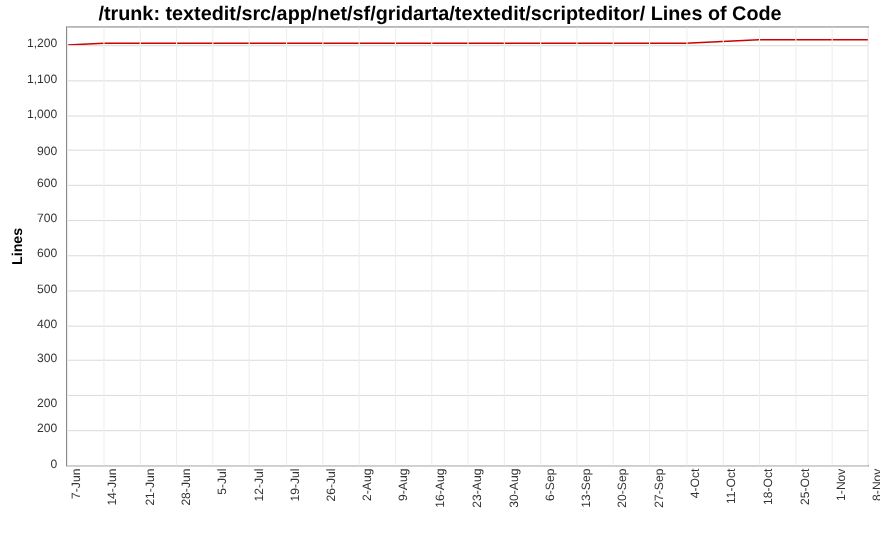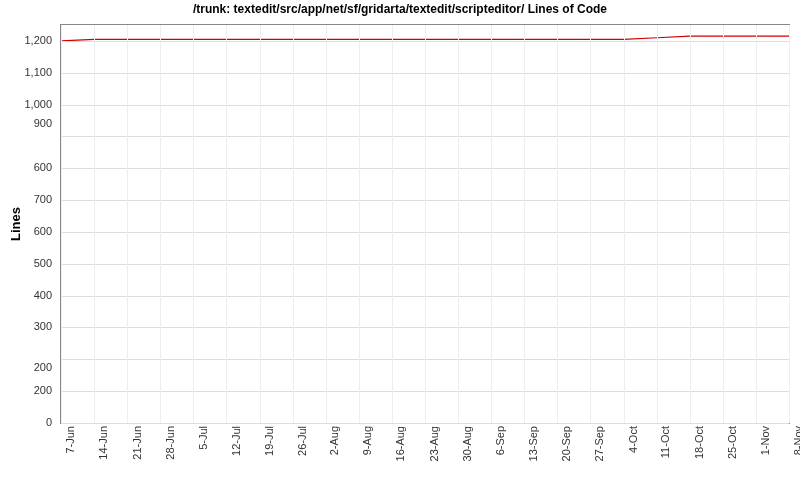--- a/index.html
+++ b/index.html
@@ -15,21 +15,21 @@
     position: relative;
     width: 800px;
     height: 500px;
   }
   .title {
     position: absolute;
     top: 2px;
     left: 0;
     width: 800px;
     text-align: center;
-    font-size: 12px;
+    font-size: 18px;
     font-weight: bold;
     color: #000;
     white-space: nowrap;
   }
   .plot-area {
     position: absolute;
     left: 60px;
     top: 24px;
     width: 730px;
     height: 400px;
@@ -127,21 +127,21 @@
   <div class="y-ticks">
       <div class="y-tick" style="top: 398px;">0</div>
       <div class="y-tick" style="top: 366.16px;">200</div>
       <div class="y-tick" style="top: 343px;">200</div>
       <div class="y-tick" style="top: 302.48px;">300</div>
       <div class="y-tick" style="top: 270.64px;">400</div>
       <div class="y-tick" style="top: 238.8px;">500</div>
       <div class="y-tick" style="top: 206.96px;">600</div>
       <div class="y-tick" style="top: 175.12px;">700</div>
       <div class="y-tick" style="top: 143.28px;">600</div>
-      <div class="y-tick" style="top: 99px;">900</div>
+      <div class="y-tick" style="top: 114px;">900</div>
       <div class="y-tick" style="top: 79.6px;">1,000</div>
       <div class="y-tick" style="top: 47.76px;">1,100</div>
       <div class="y-tick" style="top: 15.92px; text-align: right;">1,200</div>
     </div>
 
   <div class="plot-area">
     <svg class="line-layer" preserveAspectRatio="none" viewBox="0 0 728 398">
         <path d="M0.00,15.92 L33.09,14.33 L66.18,14.33 L99.27,14.33 L132.36,14.33 L165.45,14.33 L198.55,14.33 L231.64,14.33 L264.73,14.33 L297.82,14.33 L330.91,14.33 L364.00,14.33 L397.09,14.33 L430.18,14.33 L463.27,14.33 L496.36,14.33 L529.45,14.33 L562.55,14.33 L595.64,12.74 L628.73,11.14 L661.82,11.14 L694.91,11.14 L728.00,11.14" class="series" stroke="#d00000"></path>
       </svg>
   <div class="grid-line-h" style="top: 398px;"></div>

